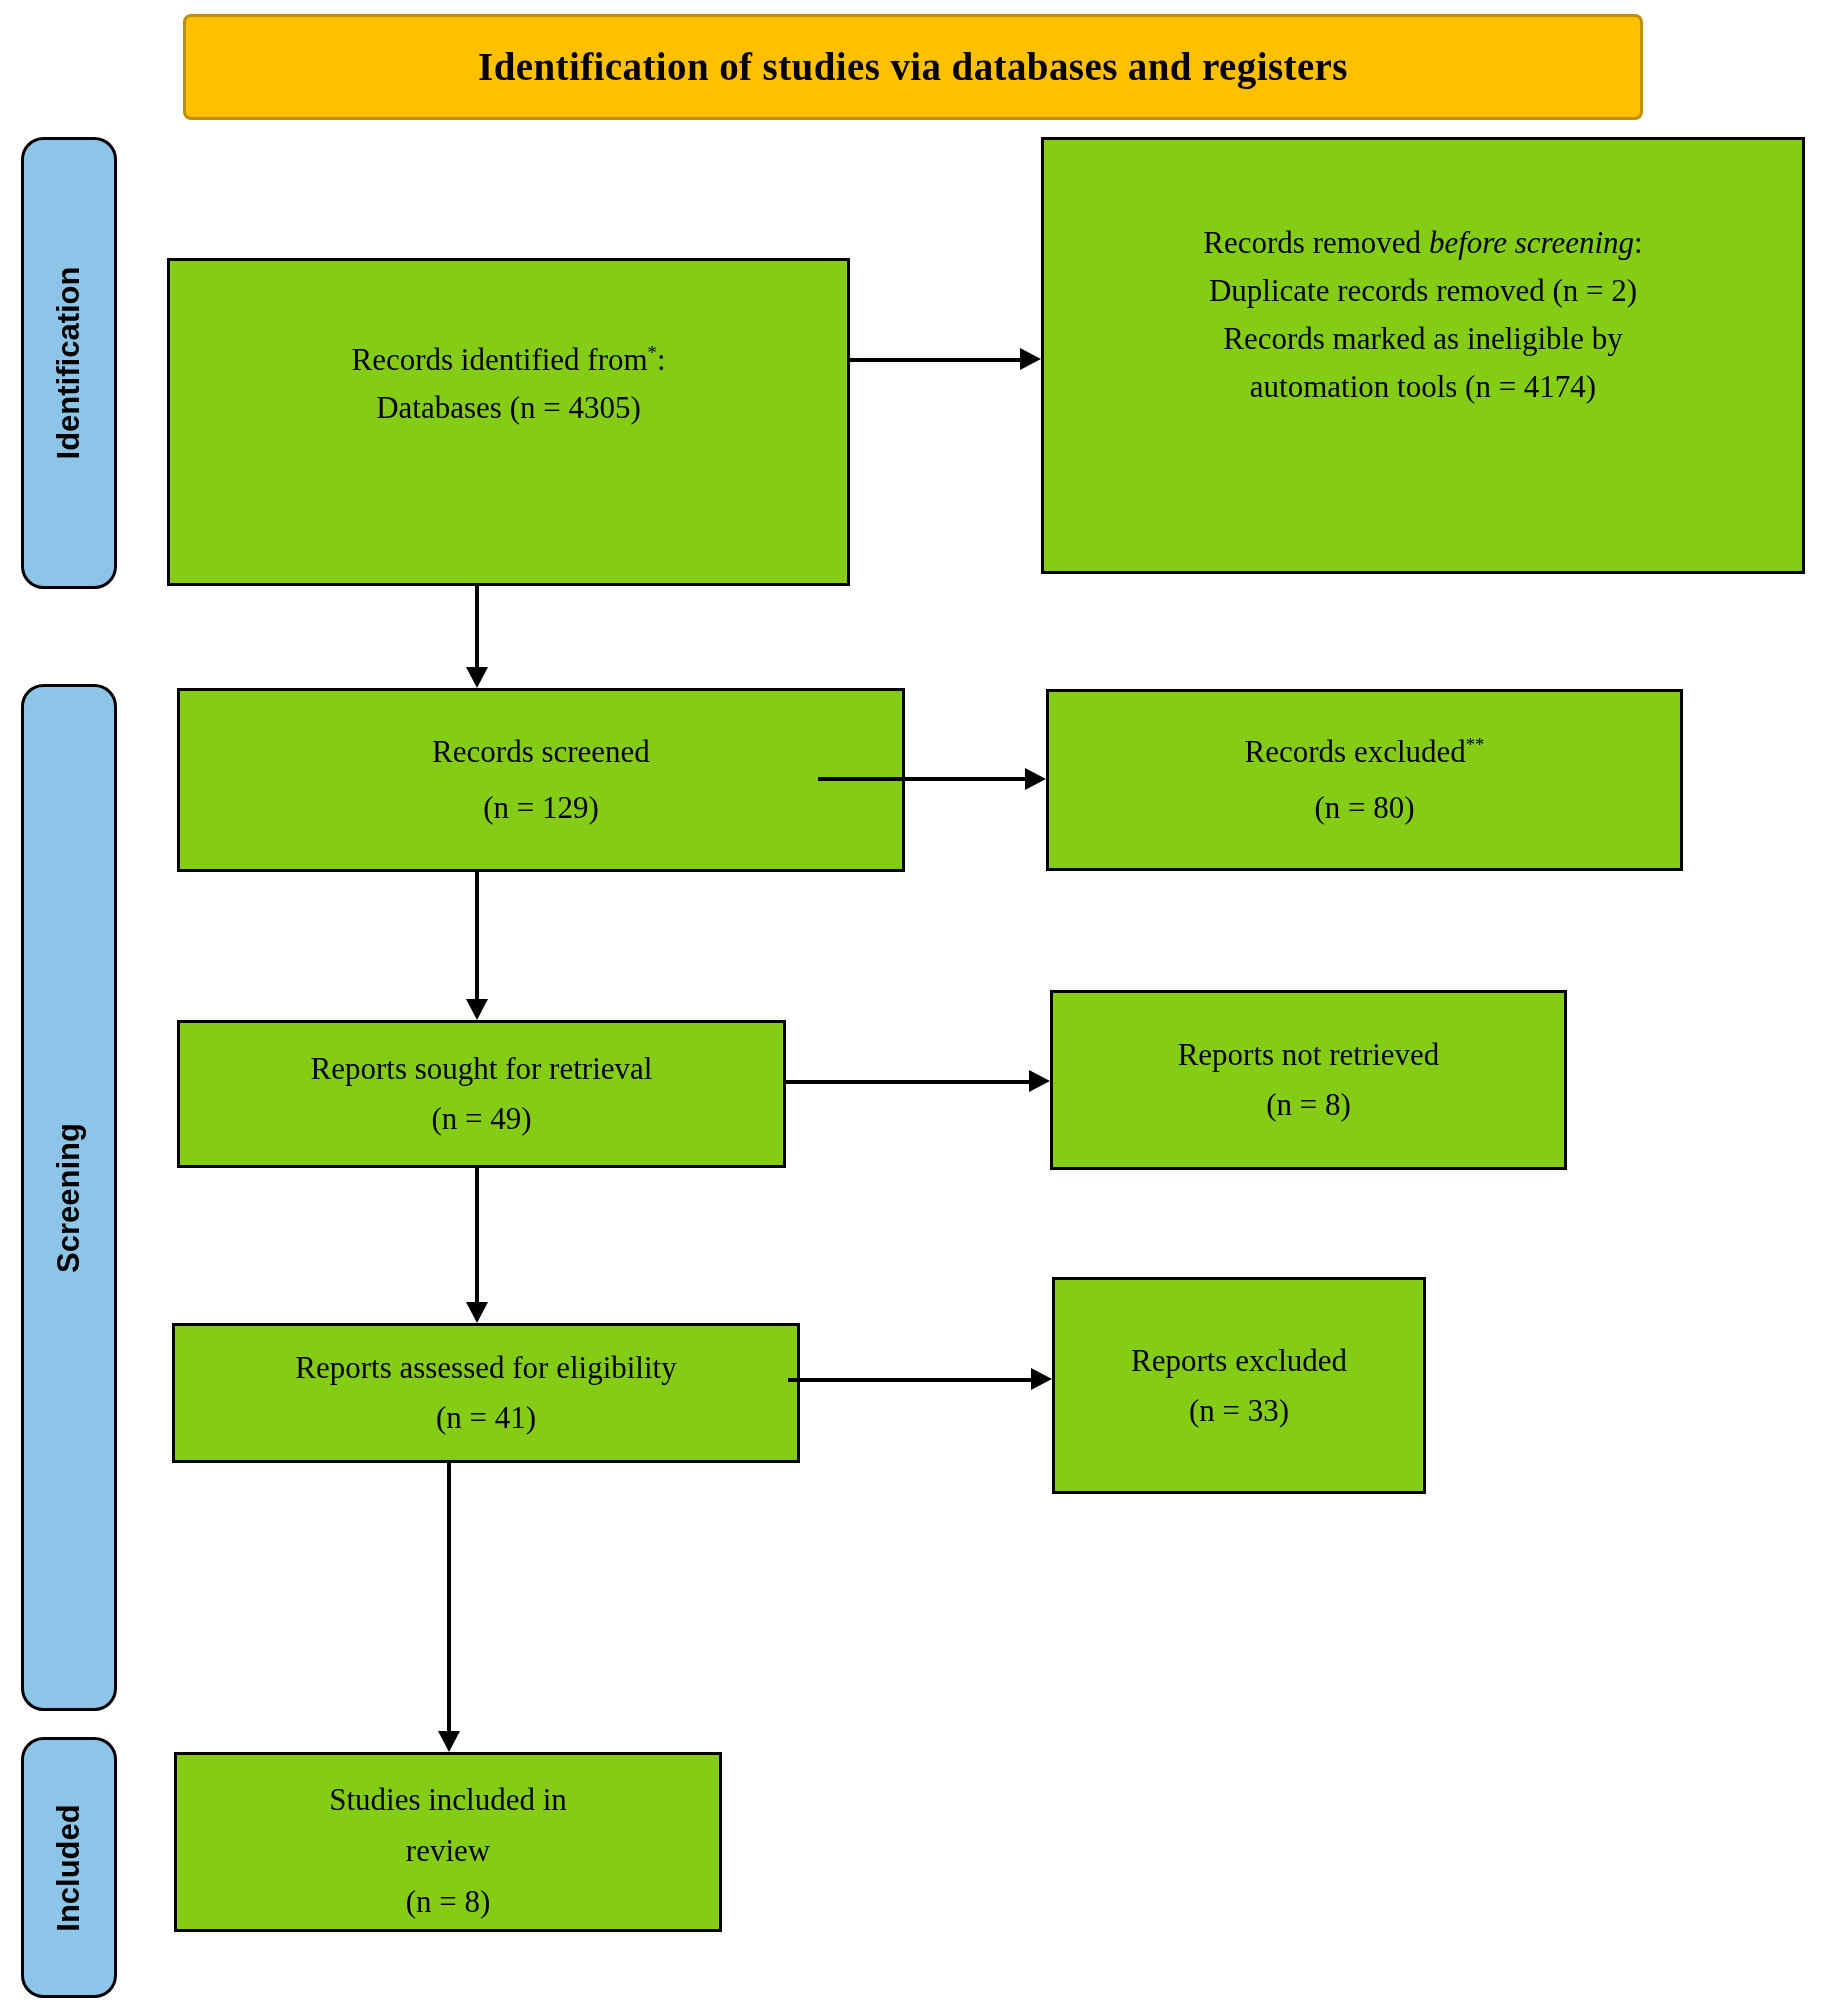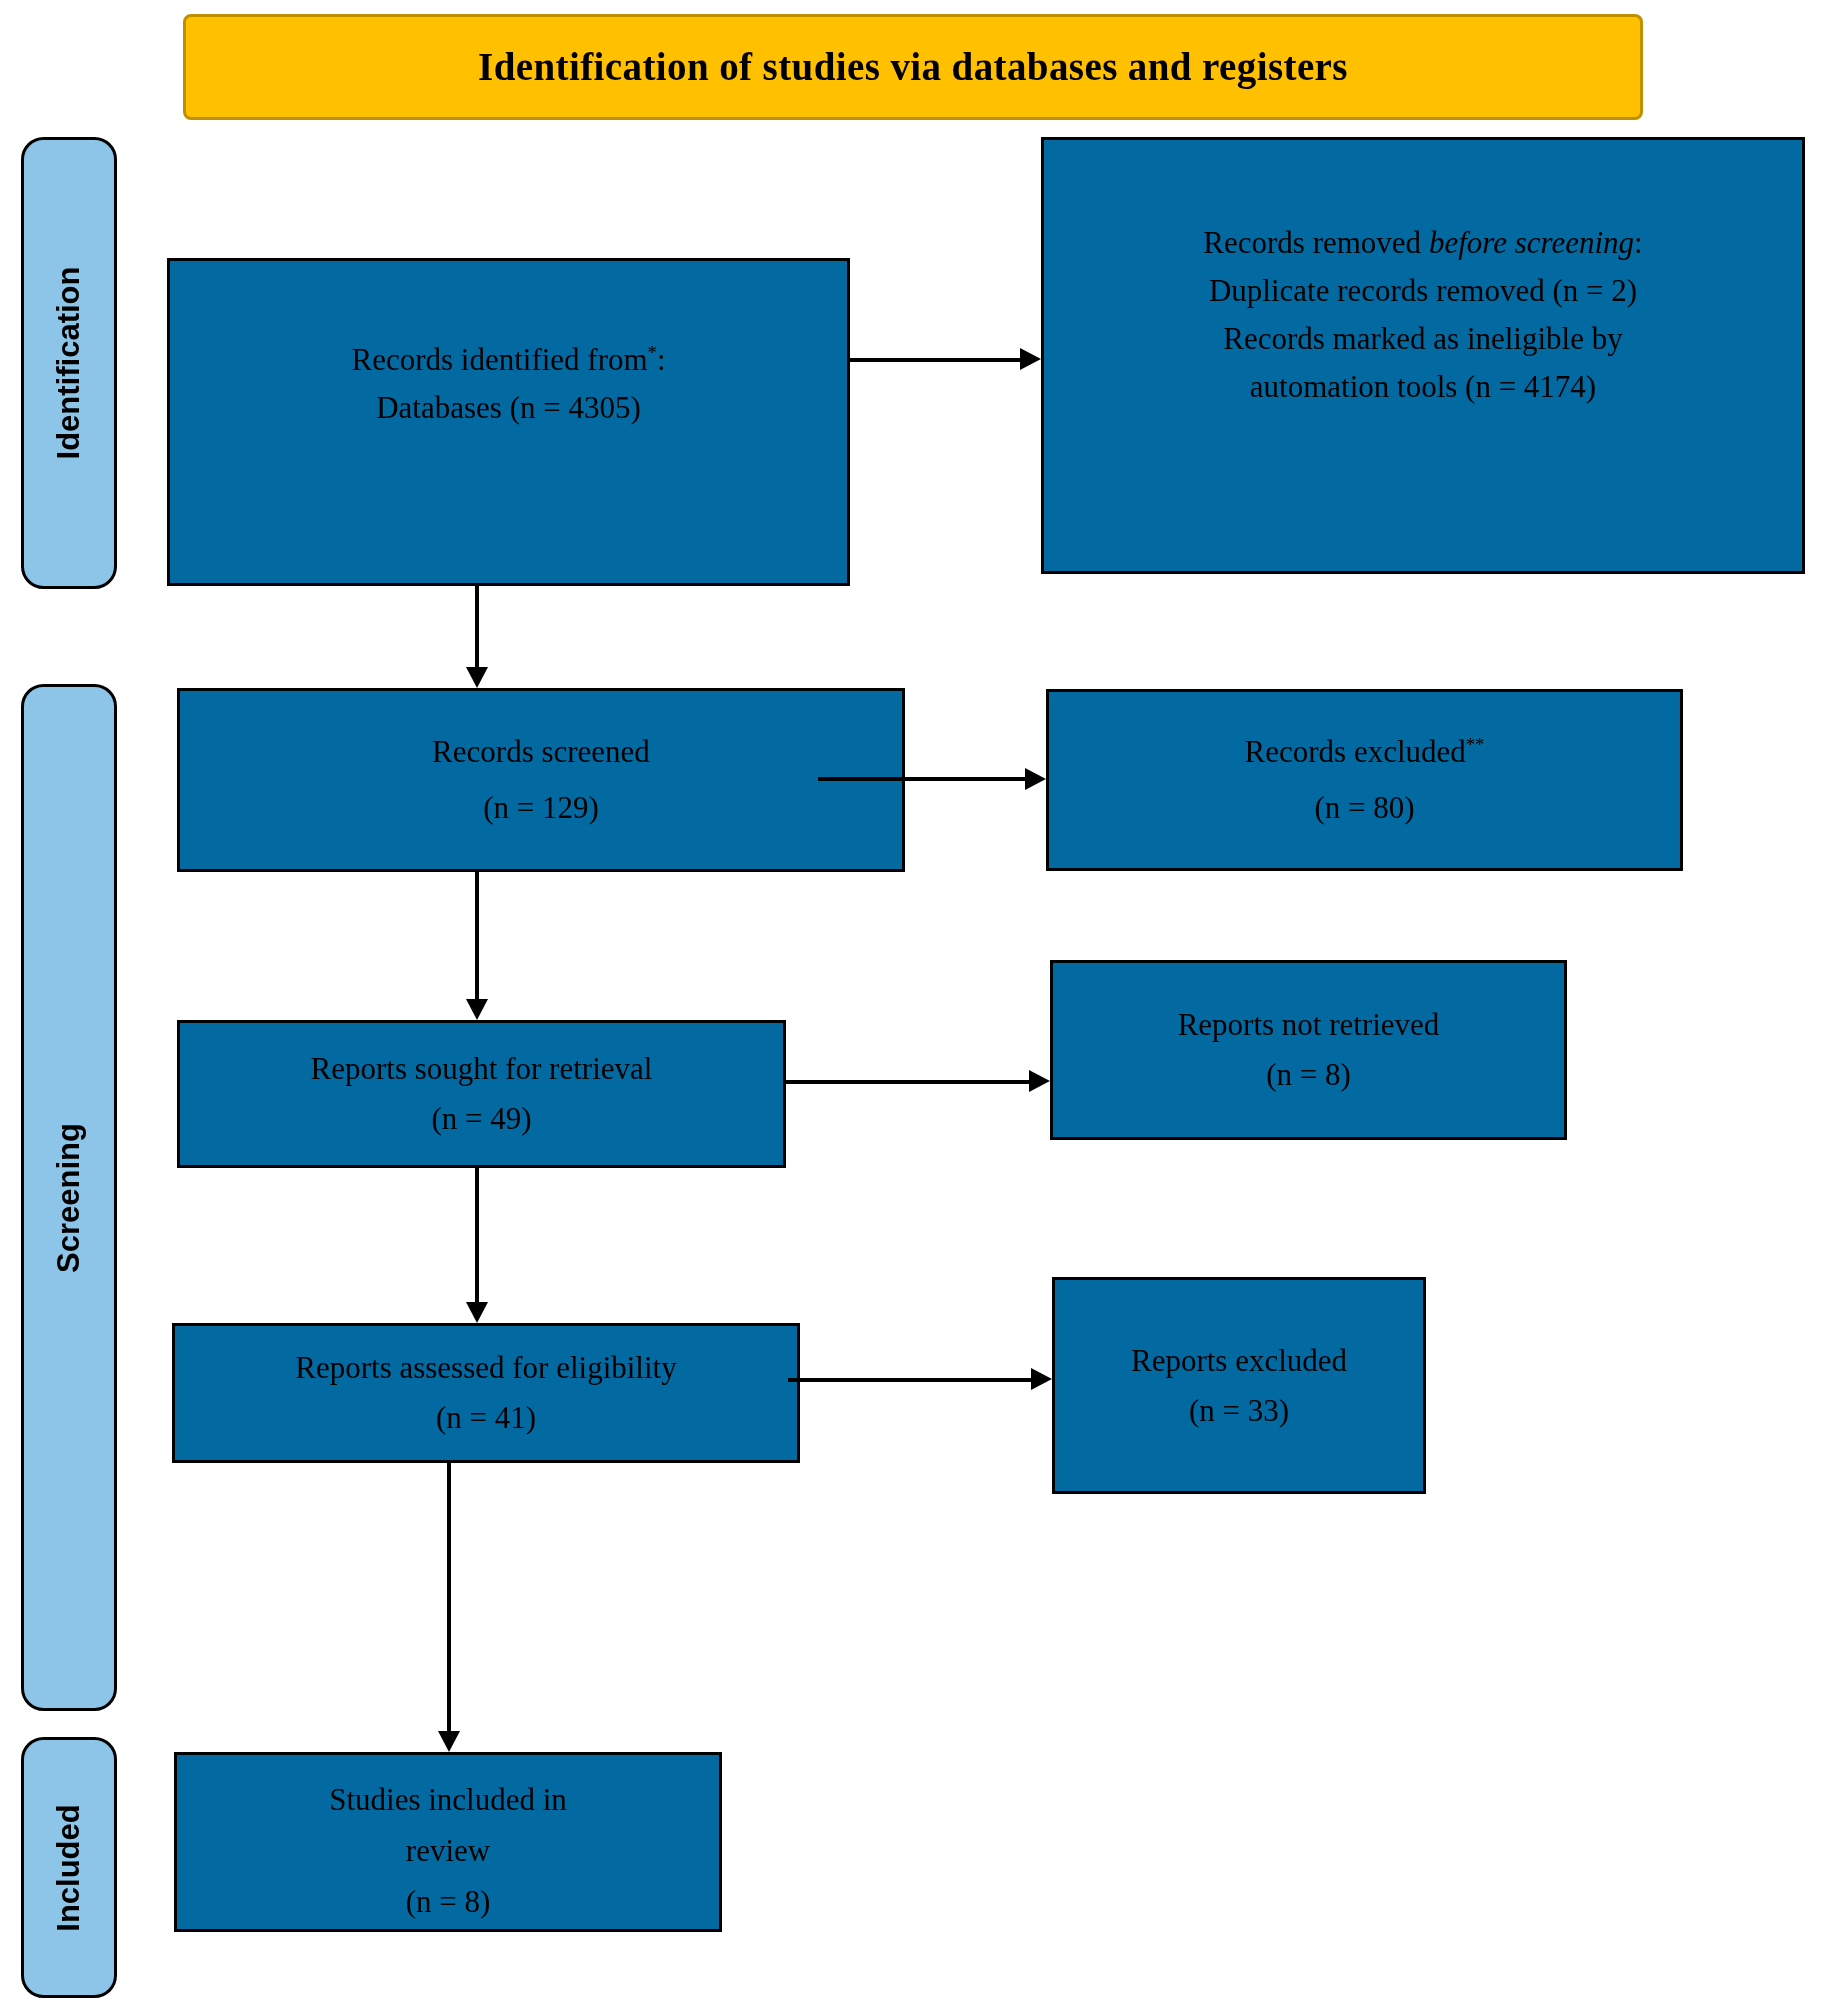--- a/index.html
+++ b/index.html
@@ -43,36 +43,36 @@
     font-family:"Liberation Sans","DejaVu Sans",sans-serif;
     font-weight:bold;
     font-size:31px;
   }
   #lbl-identification{top:137px; height:452px;}
   #lbl-screening{top:684px; height:1027px;}
   #lbl-included{top:1737px; height:261px;}
   
   .fbox{
     position:absolute;
-    background:#0369a1;
+    background:#84cc16;
     border:3.7px solid #000;
     box-sizing:border-box;
     text-align:center;
     font-size:31px;
     line-height:1.8;
   }
   .fbox.center{display:flex;flex-direction:column;justify-content:center;}
   .fbox sup{font-size:60%;line-height:0;}
   .fbox .it{font-style:italic;}
   #box-identified{left:167px; top:258px;  width:683px; height:328px; padding-top:75px; line-height:1.55;}
   #box-removed   {left:1041px;top:137px;  width:764px;height:437px; padding-top:79px; line-height:1.55;}
   #box-screened  {left:177px; top:688px;  width:728px; height:184px;}
   #box-excluded  {left:1046px;top:689px;  width:637px; height:182px;}
   #box-sought    {left:177px; top:1020px; width:609px; height:148px; line-height:1.6;}
-  #box-notretr   {left:1050px;top:960px; width:517px; height:180px; line-height:1.6;}
+  #box-notretr   {left:1050px;top:990px; width:517px; height:180px; line-height:1.6;}
   #box-assessed  {left:172px; top:1323px; width:628px; height:140px; line-height:1.6;}
   #box-repexcl   {left:1052px;top:1277px; width:374px; height:217px; line-height:1.6;}
   #box-included  {left:174px; top:1752px; width:548px; height:180px; padding-top:19px; line-height:1.65;}
   
   .vline{position:absolute;width:3.7px;background:#000;}
   .hline{position:absolute;height:3.7px;background:#000;}
   .head-down{
     position:absolute;width:0;height:0;
     border-left:11.2px solid transparent;
     border-right:11.2px solid transparent;

